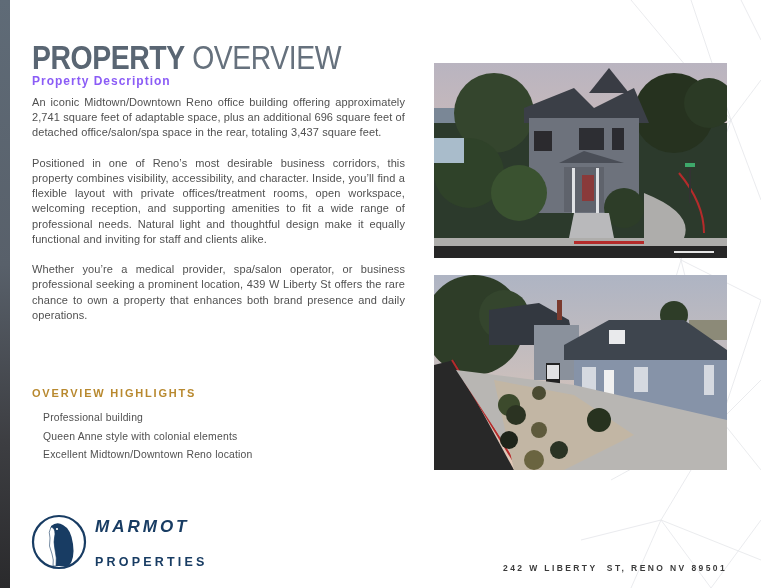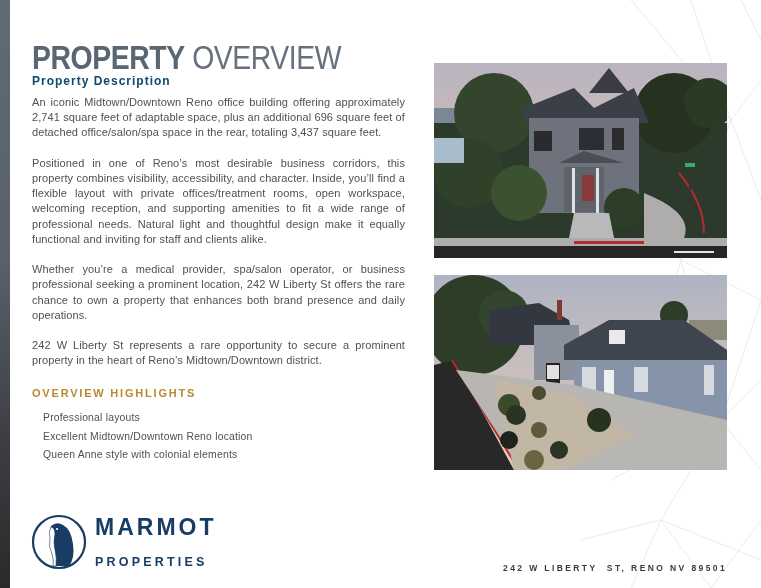--- a/index.html
+++ b/index.html
@@ -16,40 +16,40 @@
   .title {
     position: absolute; left: 32px; top: 40px; font-size: 33px; line-height: 36px;
     color: #5a6673; letter-spacing: -0.5px; font-family: "Liberation Sans Narrow", "Liberation Sans", sans-serif;
     transform: scaleX(0.86); transform-origin: left top; white-space: nowrap;
   }
   .title .bold { font-weight: 700; }
   .title .light { font-weight: 400; color: #66717d; }
 
   .subtitle {
     position: absolute; left: 32px; top: 74px; font-size: 12px; font-weight: 700;
-    color: #0c4a6e; letter-spacing: 1px;
+    color: #8b5cf6; letter-spacing: 1px;
   }
 
   .desc { position: absolute; left: 32px; top: 95px; width: 373px; }
   .desc p {
     font-size: 11px; line-height: 15.2px; color: #505050; text-align: justify;
     margin-bottom: 15.2px; letter-spacing: 0.1px;
   }
 
   .highlights-title {
     position: absolute; left: 32px; top: 387px; font-size: 11px; font-weight: 700;
     color: #b8892f; letter-spacing: 1.8px;
   }
   .highlights { position: absolute; left: 43px; top: 409px; list-style: none; }
   .highlights li { font-size: 10.4px; line-height: 18.7px; color: #505050; letter-spacing: 0.2px; }
 
   .logo { position: absolute; left: 31px; top: 514px; display: flex; align-items: center; }
   .logo-mark { width: 56px; height: 56px; }
   .logo-text { margin-left: 8px; color: #183c63; font-weight: 700; }
-  .logo-name { font-size: 23px; line-height: 22px; letter-spacing: 3px; }
+  .logo-name { font-size: 17px; line-height: 22px; letter-spacing: 3px; font-style: italic; }
   .logo-sub { font-size: 12.5px; line-height: 14px; letter-spacing: 3.2px; margin-top: 17px; }
 
   .address {
     position: absolute; left: 503px; top: 563px; font-size: 8.5px; color: #3b3b3b;
     letter-spacing: 2.4px; white-space: pre; font-weight: bold;
   }
 
   .photo {
     position: absolute; left: 434px; width: 293px; overflow: hidden;
   }
@@ -86,29 +86,28 @@
 <div class="title">
   <span class="bold">PROPERTY</span>
   <span class="light">OVERVIEW</span>
 </div>
 
 <div class="subtitle">Property Description</div>
 
 <div class="desc">
   <p>An iconic Midtown/Downtown Reno office building offering approximately 2,741 square feet of adaptable space, plus an additional 696 square feet of detached office/salon/spa space in the rear, totaling 3,437 square feet.</p>
   <p>Positioned in one of Reno’s most desirable business corridors, this property combines visibility, accessibility, and character. Inside, you’ll find a flexible layout with private offices/treatment rooms, open workspace, welcoming reception, and supporting amenities to fit a wide range of professional needs. Natural light and thoughtful design make it equally functional and inviting for staff and clients alike.</p>
-  <p>Whether you’re a medical provider, spa/salon operator, or business professional seeking a prominent location, 242 W Liberty St offers the rare chance to own a property that enhances both brand presence and daily operations.</p>
-  <p>242 W Liberty St represents a rare opportunity to secure a prominent property in the heart of Reno’s Midtown/Downtown district.</p>
+  <p>Whether you’re a medical provider, spa/salon operator, or business professional seeking a prominent location, 439 W Liberty St offers the rare chance to own a property that enhances both brand presence and daily operations.</p>
 </div>
 
 <div class="highlights-title">OVERVIEW HIGHLIGHTS</div>
 <ul class="highlights">
-  <li>Professional layouts</li>
+  <li>Professional building</li>
+  <li>Queen Anne style with colonial elements</li>
   <li>Excellent Midtown/Downtown Reno location</li>
-  <li>Queen Anne style with colonial elements</li>
 </ul>
 
 <div class="photo photo-1">
   <svg viewBox="0 0 293 195" preserveAspectRatio="none">
     <defs>
       <linearGradient id="sky1" x1="0" y1="0" x2="0" y2="1">
         <stop offset="0" stop-color="#b9b4c0"></stop>
         <stop offset="1" stop-color="#e6c4b0"></stop>
       </linearGradient>
     </defs>

